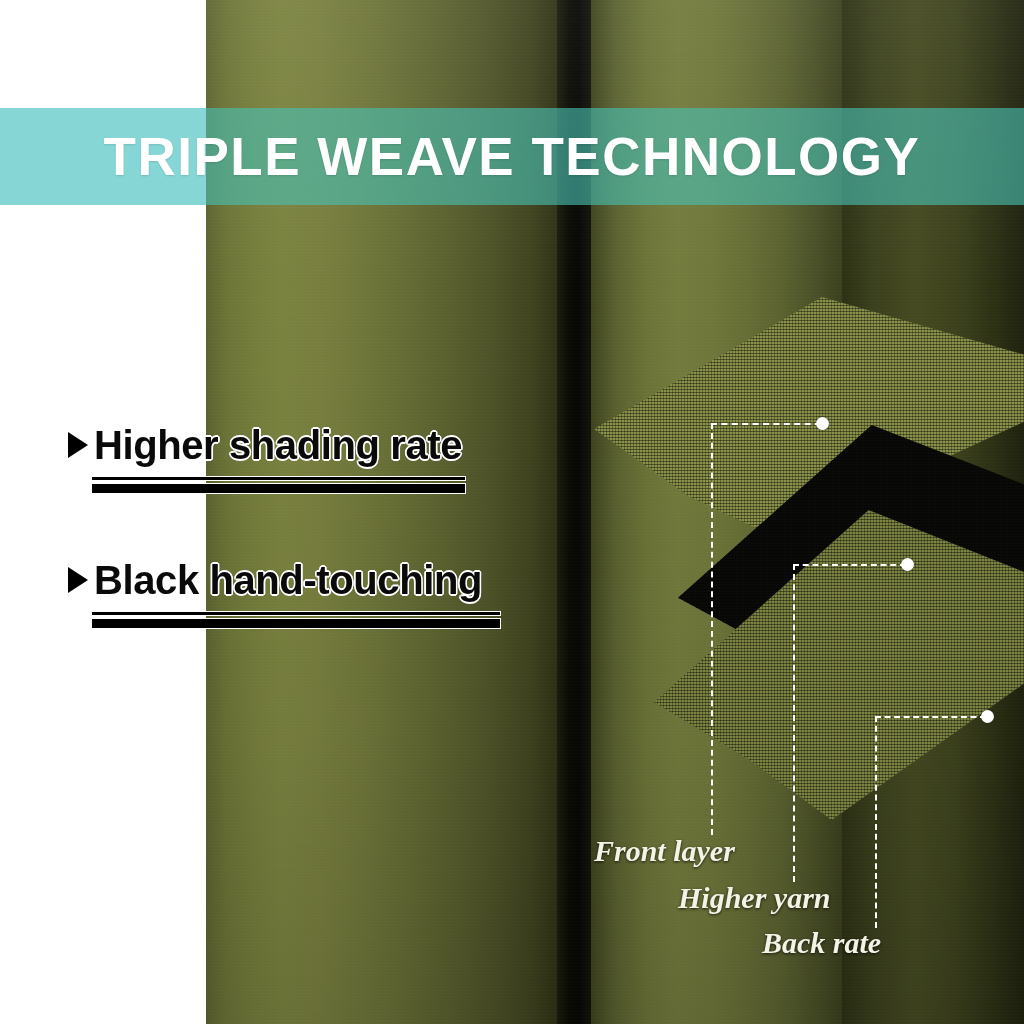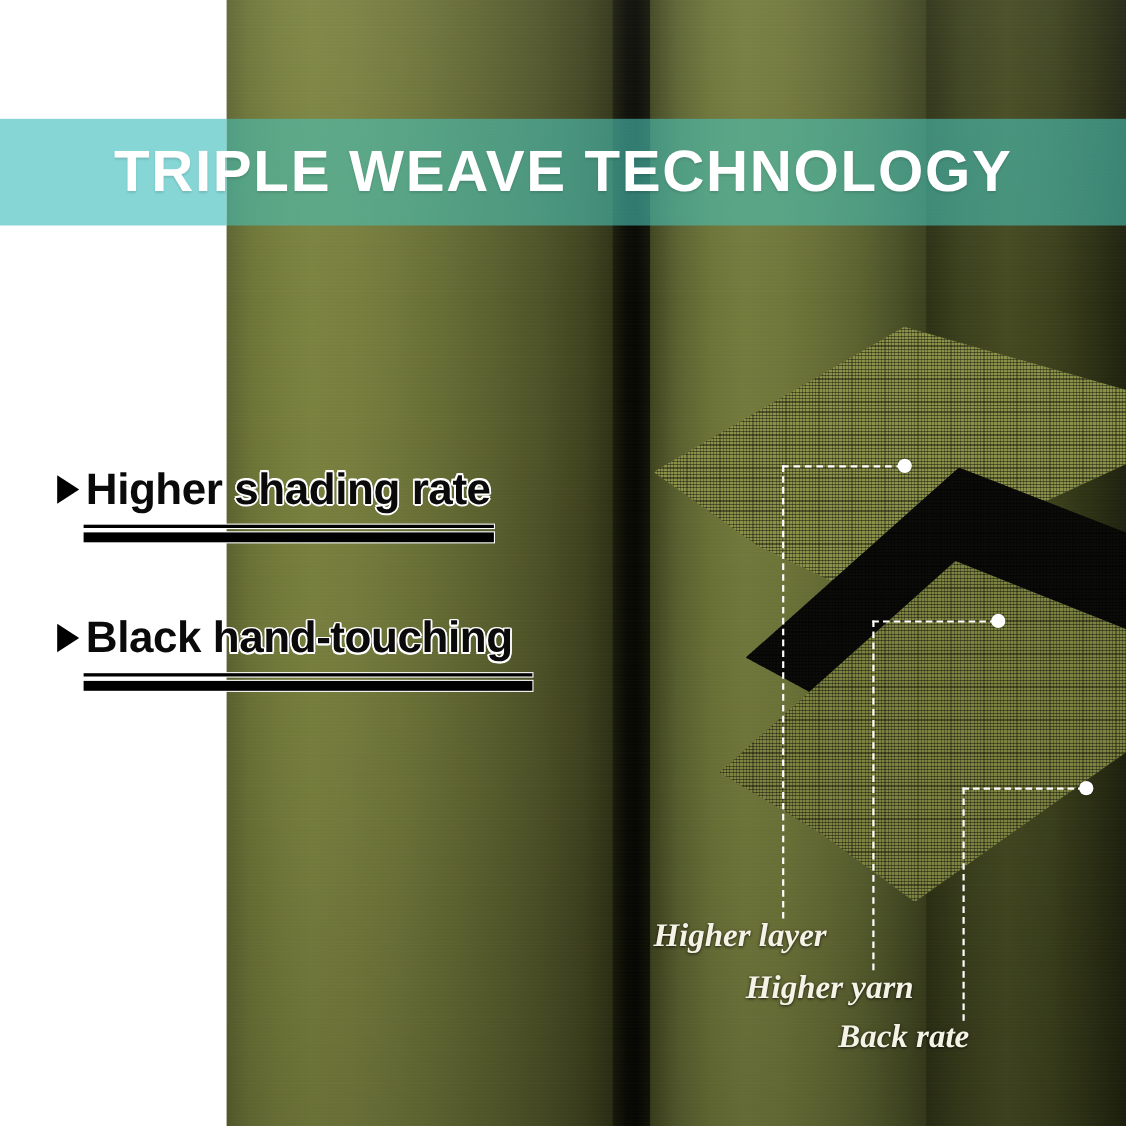--- a/index.html
+++ b/index.html
@@ -37,21 +37,21 @@
   .banner .wash-green{position:absolute;left:206px;top:0;width:818px;height:97px;
     background:rgba(72,190,178,.62);}
   .banner-title{position:absolute;left:0;top:0;width:1024px;height:97px;
     display:flex;align-items:center;justify-content:center;
     color:#ffffff;font-size:53px;font-weight:700;letter-spacing:1.5px;
     font-family:"Liberation Sans",sans-serif;white-space:nowrap;
     text-shadow:0 1px 2px rgba(0,0,0,.12);}
 
   
   .features{position:absolute;left:0;top:0;width:1024px;height:1024px;}
-  .feature{position:absolute;left:52px;}
+  .feature{position:absolute;left:68px;}
   .feature .row{display:flex;align-items:center;}
   .feature .bullet{width:0;height:0;border-top:13px solid transparent;border-bottom:13px solid transparent;
     border-left:20px solid #000;margin-right:6px;flex:0 0 auto;
     filter:drop-shadow(0 0 1.4px #fff) drop-shadow(0 0 1.4px #fff);}
   .feature .label{font-family:"Liberation Sans",sans-serif;font-weight:700;font-size:40px;
     color:#0a0a0a;letter-spacing:-.4px;white-space:nowrap;line-height:1;
     text-shadow:
       -1.6px 0 0 #fff, 1.6px 0 0 #fff, 0 -1.6px 0 #fff, 0 1.6px 0 #fff,
       -1.2px -1.2px 0 #fff, 1.2px -1.2px 0 #fff, -1.2px 1.2px 0 #fff, 1.2px 1.2px 0 #fff;}
   .feature .rule{position:absolute;left:24px;}
@@ -155,17 +155,17 @@
     <div class="dot" style="left:901px;top:558px;"></div>
     <div class="hline" style="left:793px;top:564px;width:113px;"></div>
     <div class="vline" style="left:793px;top:564px;height:318px;"></div>
   </div>
   <div class="callout">
     <div class="dot" style="left:981px;top:710px;"></div>
     <div class="hline" style="left:875px;top:716px;width:111px;"></div>
     <div class="vline" style="left:875px;top:716px;height:212px;"></div>
   </div>
 
-  <div class="cl-label" style="left:594px;top:834px;">Higher layer</div>
+  <div class="cl-label" style="left:594px;top:834px;">Front layer</div>
   <div class="cl-label" style="left:678px;top:881px;">Higher yarn</div>
   <div class="cl-label" style="left:762px;top:926px;">Back rate</div>
 
 </div>
 
 </body></html>

